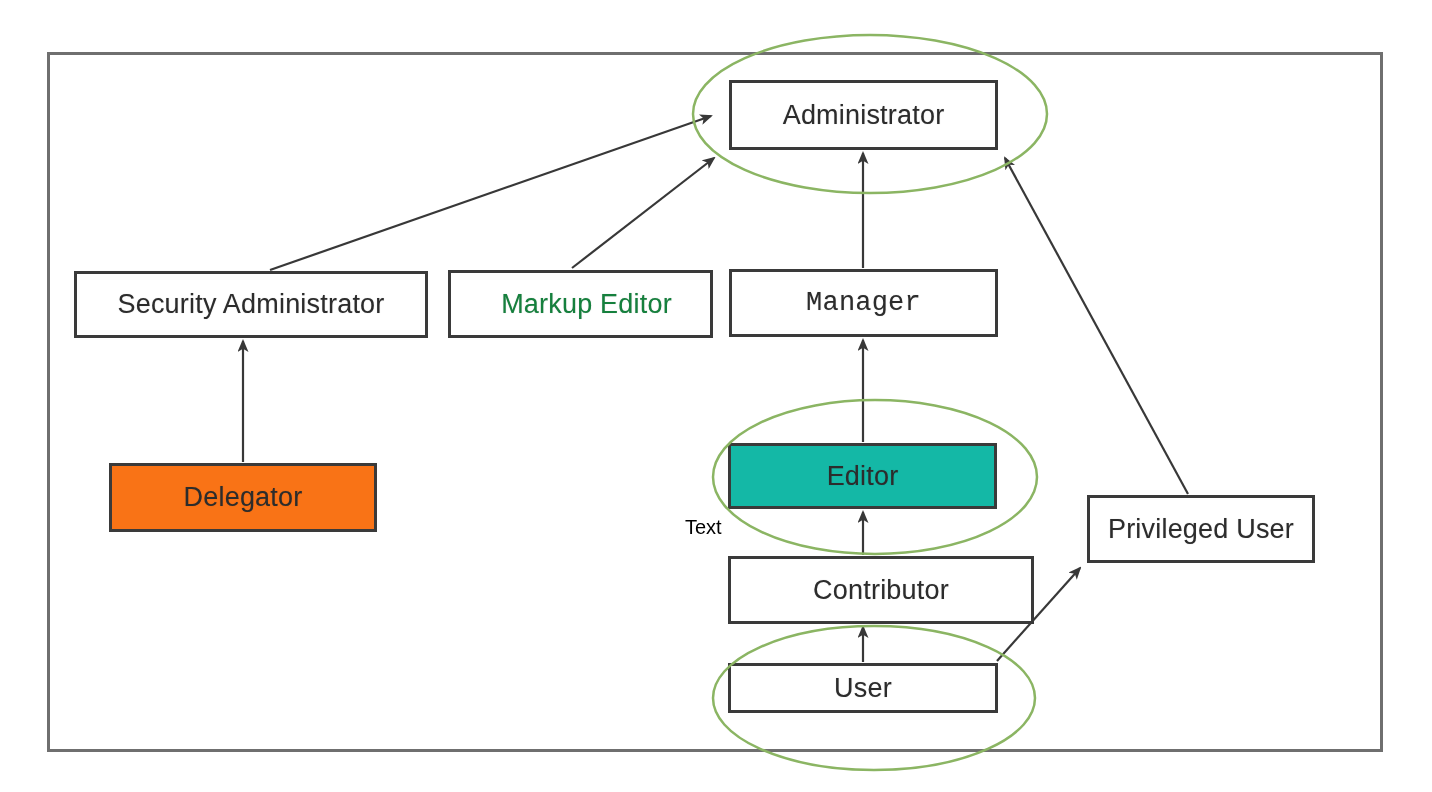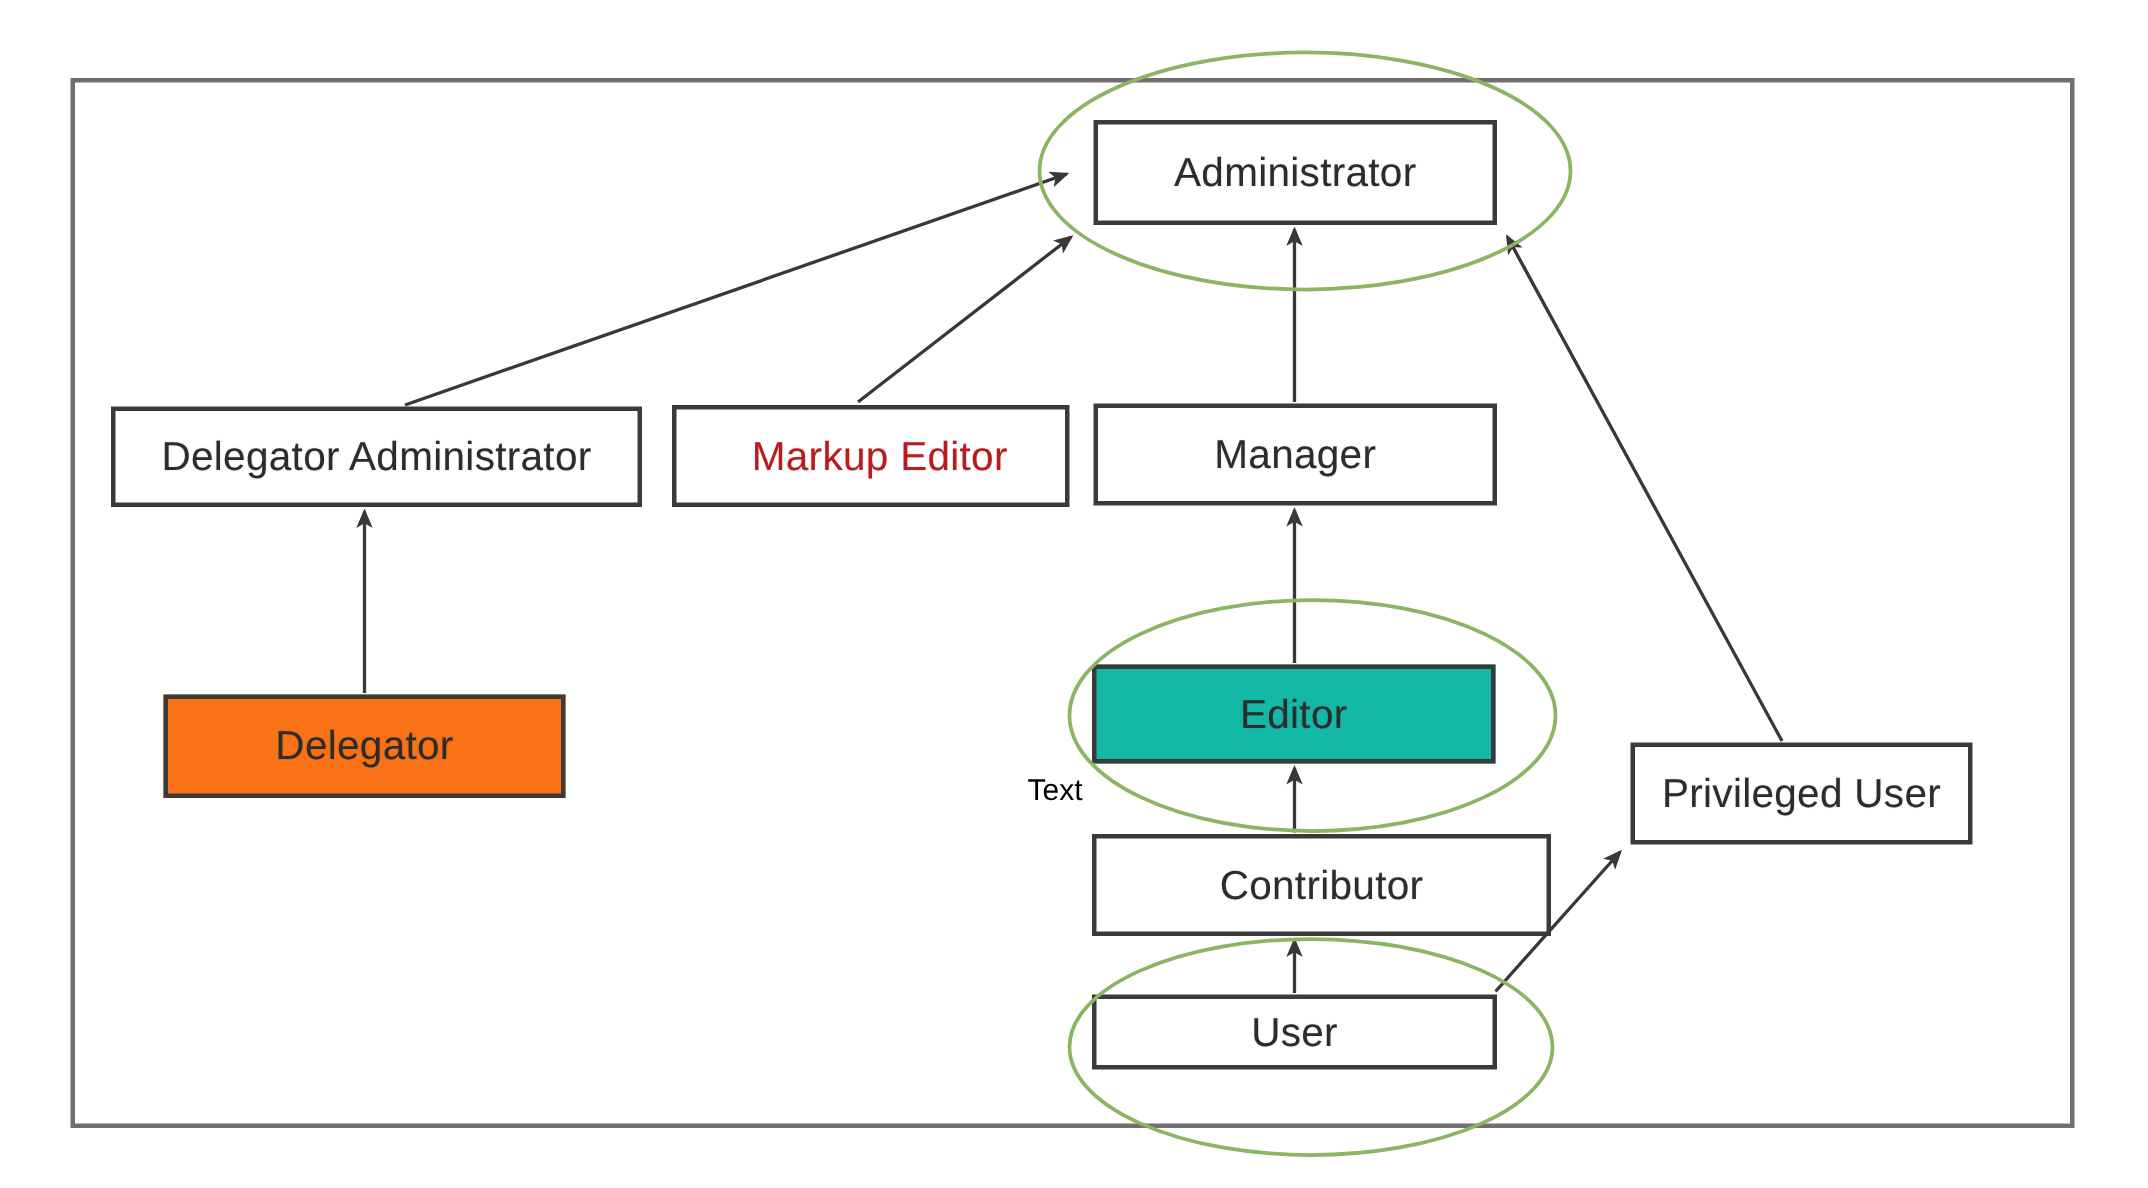--- a/index.html
+++ b/index.html
@@ -65,27 +65,27 @@
 <body>
 
 <div id="canvas">
   <div id="frame" style="border-color: rgb(111, 111, 111);"></div>
 
   <div id="nodes-layer">
       <div class="node" style="left: 729px; top: 80px; width: 269px; height: 70px; border-color: rgb(58, 58, 58); background: rgb(255, 255, 255);">
         <span class="label" style="color: rgb(44, 44, 44);">Administrator</span>
       </div>
       <div class="node" style="left: 74px; top: 271px; width: 354px; height: 67px; border-color: rgb(58, 58, 58); background: rgb(255, 255, 255);">
-        <span class="label" style="color: rgb(44, 44, 44);">Delegator Administrator</span>
+        <span class="label" style="color: rgb(44, 44, 44);">Security Administrator</span>
       </div>
       <div class="node" style="left: 448px; top: 270px; width: 265px; height: 68px; border-color: rgb(58, 58, 58); background: rgb(255, 255, 255);">
-        <span class="label" style="color: #b91c1c; margin-left: 12px;">Markup Editor</span>
+        <span class="label" style="color: #15803d; margin-left: 12px;">Markup Editor</span>
       </div>
       <div class="node" style="left: 729px; top: 269px; width: 269px; height: 68px; border-color: rgb(58, 58, 58); background: rgb(255, 255, 255);">
-        <span class="label" style="color: rgb(44, 44, 44);">Manager</span>
+        <span class="label" style="color: rgb(44, 44, 44); font-family: Liberation Mono, monospace;">Manager</span>
       </div>
       <div class="node" style="left: 728px; top: 443px; width: 269px; height: 66px; border-color: rgb(58, 58, 58); background: #14b8a6;">
         <span class="label" style="color: rgb(44, 44, 44);">Editor</span>
       </div>
       <div class="node" style="left: 109px; top: 463px; width: 268px; height: 69px; border-color: rgb(58, 58, 58); background: #f97316;">
         <span class="label" style="color: rgb(44, 44, 44);">Delegator</span>
       </div>
       <div class="node" style="left: 1087px; top: 495px; width: 228px; height: 68px; border-color: rgb(58, 58, 58); background: rgb(255, 255, 255);">
         <span class="label" style="color: rgb(44, 44, 44);">Privileged User</span>
       </div>

